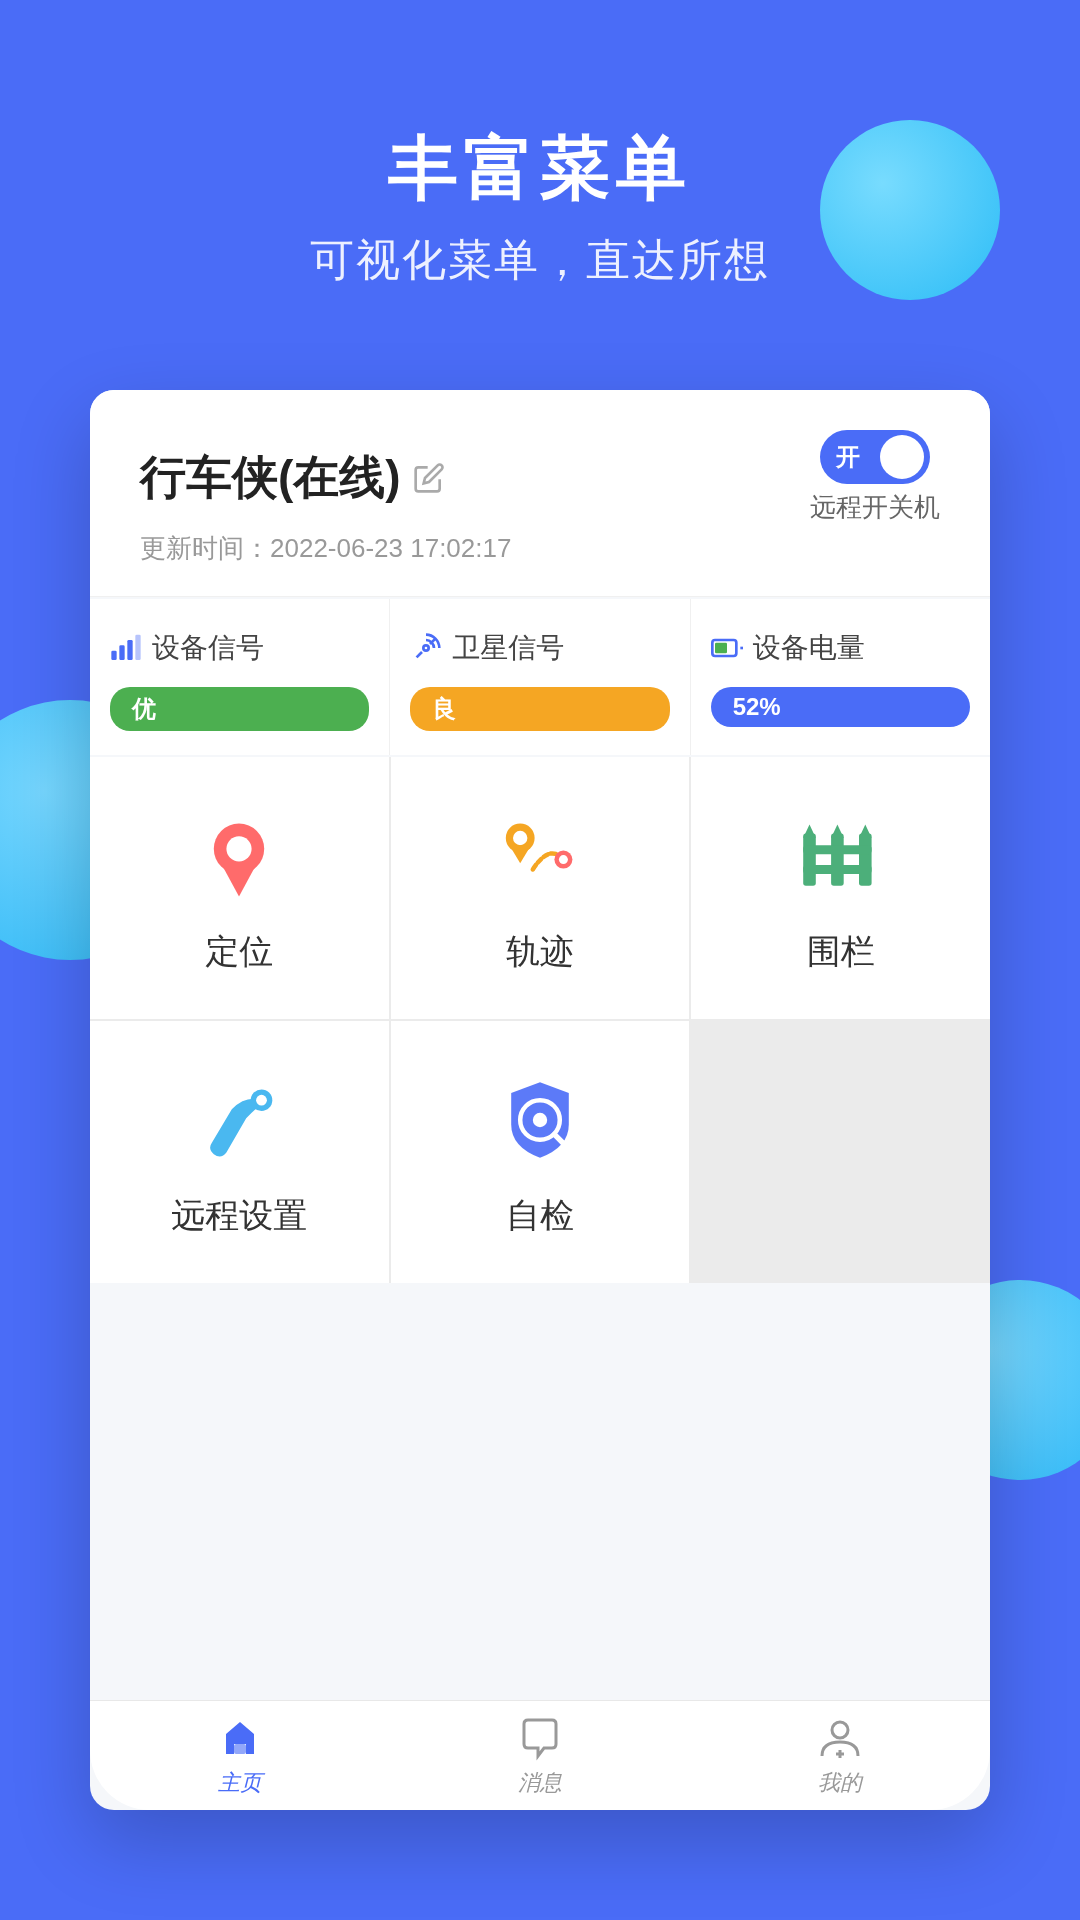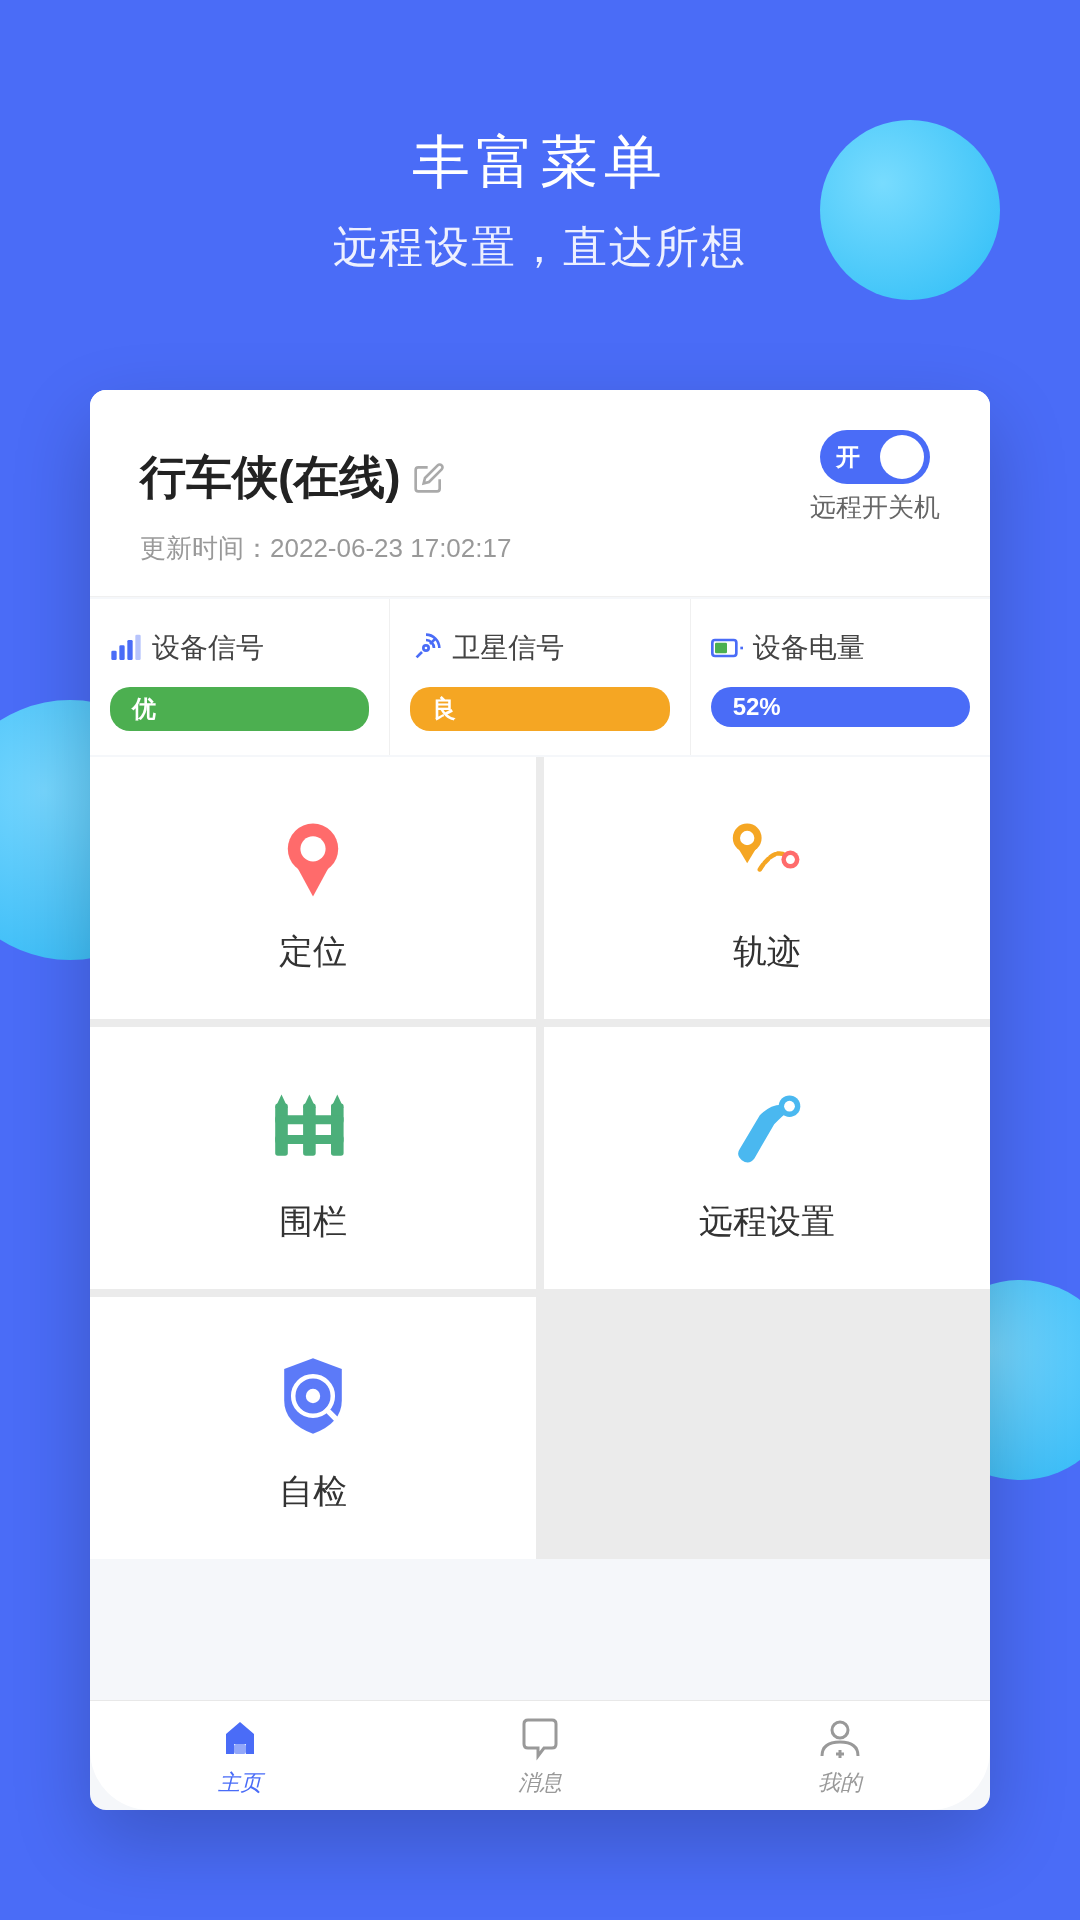--- a/index.html
+++ b/index.html
@@ -45,43 +45,43 @@
     }
 
     
     .header {
       position: relative;
       z-index: 2;
       text-align: center;
       padding-top: 130px;
     }
     .header-title {
-      font-size: 58px;
-      font-weight: 400;
+      font-size: 70px;
+      font-weight: 700;
       color: #ffffff;
       letter-spacing: 6px;
       line-height: 1.1;
     }
     .header-subtitle {
       font-size: 44px;
       color: rgba(255,255,255,0.9);
       margin-top: 24px;
       font-weight: 400;
       letter-spacing: 2px;
     }
 
     
     .phone-card {
       position: absolute;
       top: 390px;
       left: 90px;
       right: 90px;
       bottom: 110px;
       background: #f5f7fa;
-      border-radius: 16px;
+      border-radius: 24px;
       z-index: 3;
       overflow: hidden;
       box-shadow: 0 30px 80px rgba(0,0,0,0.2);
     }
 
     
     .device-header {
       background: #ffffff;
       padding: 40px 50px 30px;
       border-bottom: 1px solid #f0f0f0;
@@ -174,22 +174,22 @@
       font-weight: 600;
       color: #fff;
     }
     .badge-green { background: #4caf50; }
     .badge-yellow { background: #f5a623; }
     .badge-blue { background: #4a6cf7; }
 
     
     .menu-grid {
       display: grid;
-      grid-template-columns: 1fr 1fr;
-      gap: 8px;
+      grid-template-columns: 1fr 1fr 1fr;
+      gap: 2px;
       background: #ebebeb;
       margin-top: 2px;
       flex: 1;
     }
     .menu-item {
       background: #ffffff;
       display: flex;
       flex-direction: column;
       align-items: center;
       justify-content: center;
@@ -263,21 +263,21 @@
   </style>
 </head>
 <body>
 
 <div class="bg-circle-top"></div>
 <div class="bg-circle-left"></div>
 <div class="bg-circle-right"></div>
 
 <div class="header">
   <div class="header-title">丰富菜单</div>
-  <div class="header-subtitle">远程设置，直达所想</div>
+  <div class="header-subtitle">可视化菜单，直达所想</div>
 </div>
 
 <div class="phone-card">
   <div class="content-scroll">
 
     <div class="device-header">
       <div class="device-title-row">
         <div class="device-name">
           <span>行车侠(在线)</span>
           <svg class="edit-icon" viewBox="0 0 24 24" fill="none" stroke="#aaa" stroke-width="2">

